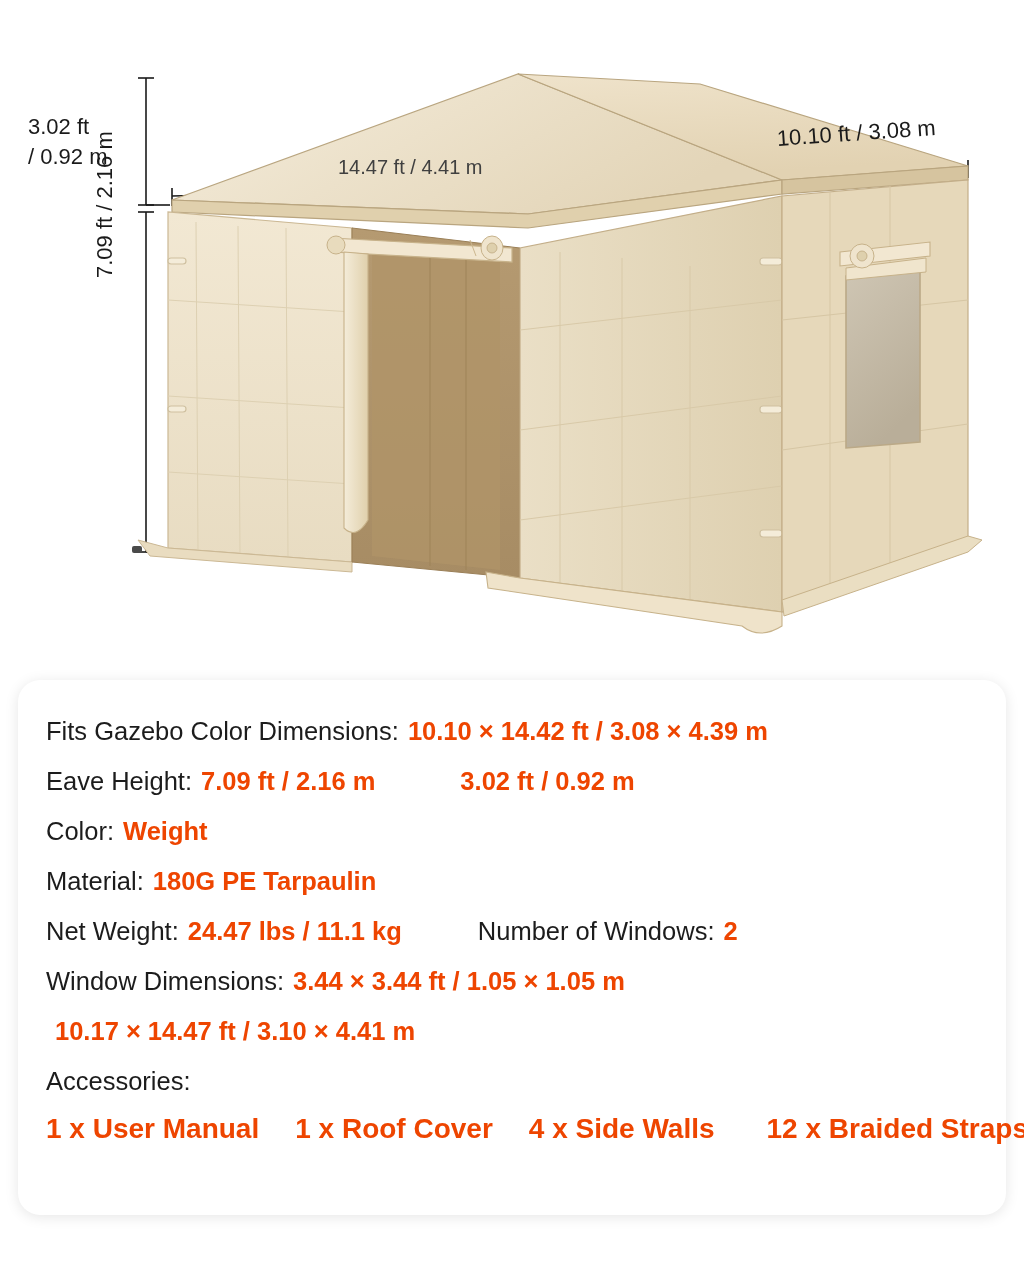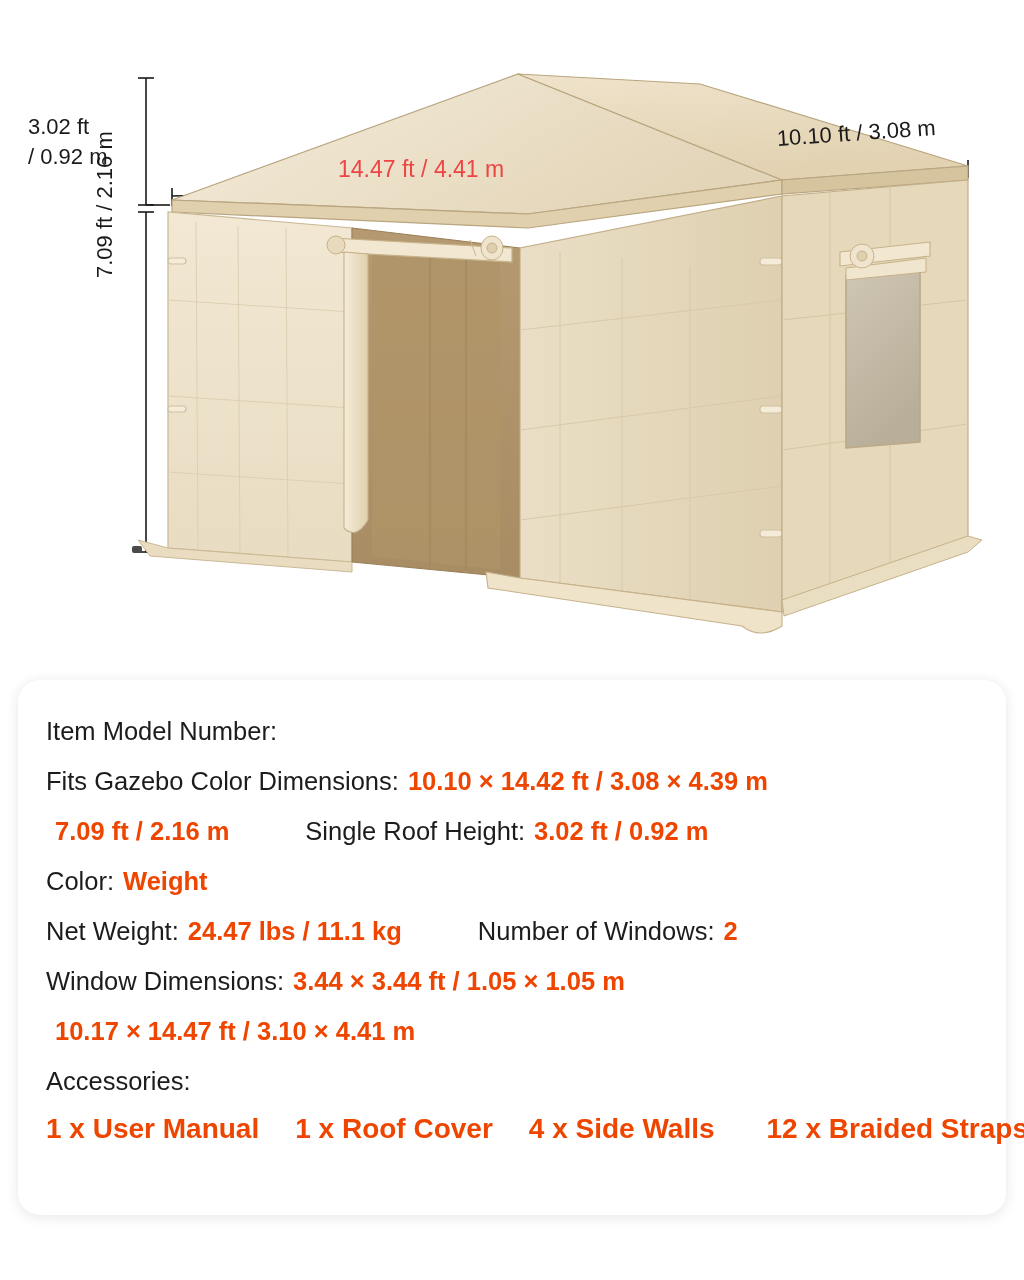--- a/index.html
+++ b/index.html
@@ -232,52 +232,55 @@
 
   <div style="position:absolute; left:28px; top:112px; width:100px; text-align:left; font-size:22px; line-height:30px; color:#1a1a1a;">
     <div>3.02 ft</div>
     <div>/ 0.92 m</div>
   </div>
 
   <div style="position:absolute; left:92px; top:278px; font-size:22px; color:#1a1a1a; transform: rotate(-90deg); transform-origin: left top; white-space:nowrap;">
     <span>7.09 ft / 2.16 m</span>
   </div>
 
-  <div style="position:absolute; left:338px; top:156px; font-size:23px; color:#ef4444; white-space:nowrap;">
+  <div style="position:absolute; left:338px; top:156px; font-size:20px; color:#404040; white-space:nowrap;">
     <span>14.47 ft / 4.41 m</span>
   </div>
 
   <div style="position:absolute; left:776px; top:126px; font-size:22px; color:#1a1a1a; white-space:nowrap; transform: rotate(-4deg); transform-origin: left top;">
     <span>10.10 ft / 3.08 m</span>
   </div>
 </div>
 
 <div id="spec-card">
 
   <div class="spec-row">
-    <span class="lbl">Item Model Number:</span>
   </div>
 
   <div class="spec-row">
     <span class="lbl">Fits Gazebo Color Dimensions:</span>
     <span class="val">10.10 × 14.42 ft / 3.08 × 4.39 m</span>
   </div>
 
   <div class="spec-row">
+    <span class="lbl">Eave Height:</span>
     <span class="val">7.09 ft / 2.16 m</span>
     <span class="pair-gap"></span>
-    <span class="lbl">Single Roof Height:</span>
     <span class="val">3.02 ft / 0.92 m</span>
   </div>
 
   <div class="spec-row">
     <span class="lbl">Color:</span>
     <span class="val">Weight</span>
   </div>
 
+  <div class="spec-row">
+    <span class="lbl">Material:</span>
+    <span class="val">180G PE Tarpaulin</span>
+  </div>
 
   <div class="spec-row">
     <span class="lbl">Net Weight:</span>
     <span class="val">24.47 lbs / 11.1 kg</span>
     <span class="pair-gap"></span>
     <span class="lbl">Number of Windows:</span>
     <span class="val">2</span>
   </div>
 
   <div class="spec-row">

